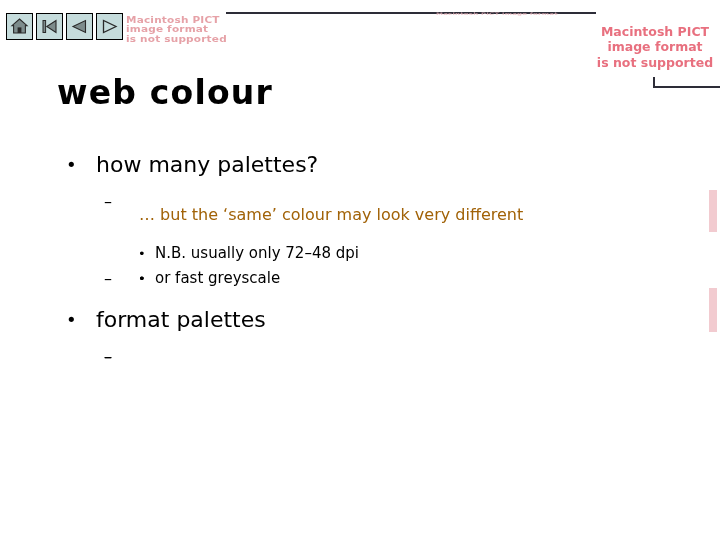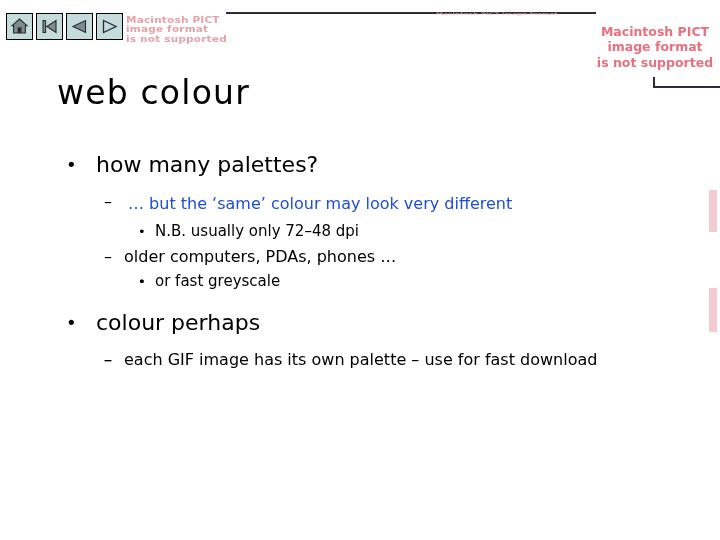--- a/index.html
+++ b/index.html
@@ -112,21 +112,21 @@
     filter: blur(0.6px);
   }
 
   
   #slide-title {
     position: absolute;
     left: 57px;
     top: 73px;
     font-family: "DejaVu Sans", sans-serif;
     font-size: 33px;
-    font-weight: 400;
+    font-weight: 700;
     color: #000000;
     letter-spacing: 1.2px;
   }
 
   
   #slide-body {
     position: absolute;
     left: 0;
     top: 150px;
     width: 720px;
@@ -155,25 +155,25 @@
     color: #000000;
   }
   .lvl2 .mark {
     position: absolute;
     left: 104px;
     top: 0;
     font-size: 16px;
   }
   .lvl2-cont {
     position: relative;
-    margin: 4px;
+    margin: 15px;
     padding-left: 124px;
     font-size: 16px;
     line-height: 22px;
-    color: #1d4ed8;
+    color: #a16207;
   }
   .lvl3 {
     position: relative;
     margin: 0;
     padding-left: 155px;
     font-size: 15px;
     line-height: 25px;
     color: #000000;
   }
   .lvl3 .mark {
@@ -262,47 +262,45 @@
     <span>… but the ‘same’ colour may look very different</span>
   </div>
 
   <div class="lvl3">
     <span class="mark">•</span>
     <span>N.B. usually only 72–48 dpi</span>
   </div>
 
   <div class="lvl2">
     <span class="mark">–</span>
-    <span>older computers, PDAs, phones …</span>
   </div>
 
   <div class="lvl3">
     <span class="mark">•</span>
   </div>
 
   <div class="lvl3">
     <span class="mark">•</span>
     <span>or fast greyscale</span>
   </div>
 
   <div class="gap-md"></div>
 
   <div class="lvl1">
     <span class="mark">•</span>
-    <span>colour perhaps</span>
+    <span>format palettes</span>
   </div>
 
   <div class="gap-sm"></div>
 
   <div class="lvl2">
     <span class="mark">–</span>
   </div>
 
   <div class="lvl2">
     <span class="mark">–</span>
   </div>
 
   <div class="lvl2">
     <span class="mark">–</span>
-    <span>each GIF image has its own palette – use for fast download</span>
   </div>
 
 </div>
 
 </body></html>

